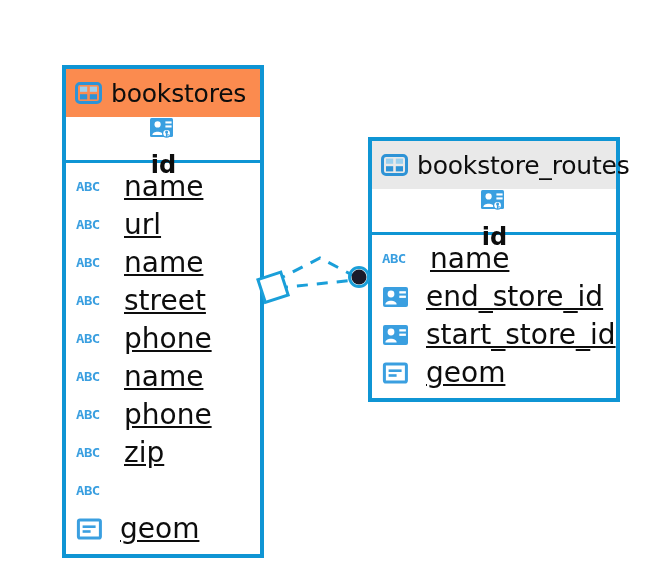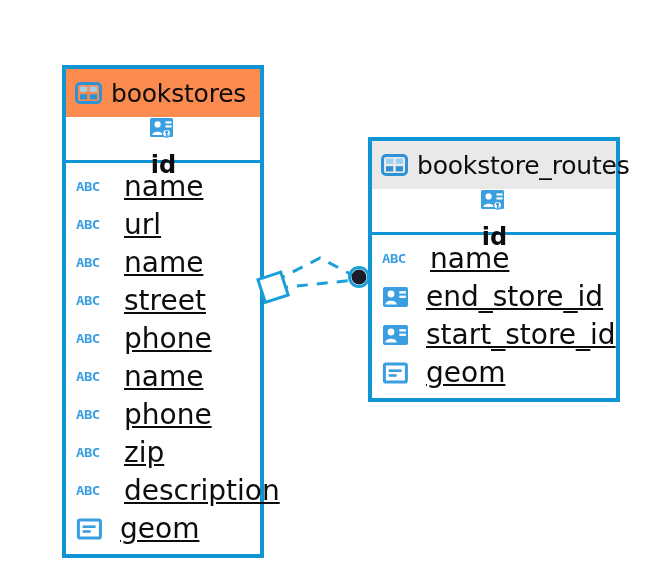--- a/index.html
+++ b/index.html
@@ -174,21 +174,20 @@
         <div class="field-row">
           <span class="icon-abc">ABC</span>
           <span class="field-label">phone</span>
         </div>
         <div class="field-row">
           <span class="icon-abc">ABC</span>
           <span class="field-label">zip</span>
         </div>
         <div class="field-row">
           <span class="icon-abc">ABC</span>
-          <span class="field-label">description</span>
         </div>
         <div class="field-row">
           <svg class="icon" width="28" height="24" viewBox="0 0 28 24">
             <rect x="2.4" y="3" width="22" height="18" rx="1.6" fill="none" stroke="#3a9fe0" stroke-width="3"></rect>
             <rect x="6.6" y="8.4" width="13" height="2.6" fill="#3a9fe0"></rect>
             <rect x="6.6" y="13.2" width="8" height="2.6" fill="#3a9fe0"></rect>
           </svg>
           <span class="field-label">geom</span>
         </div>
       </div>

